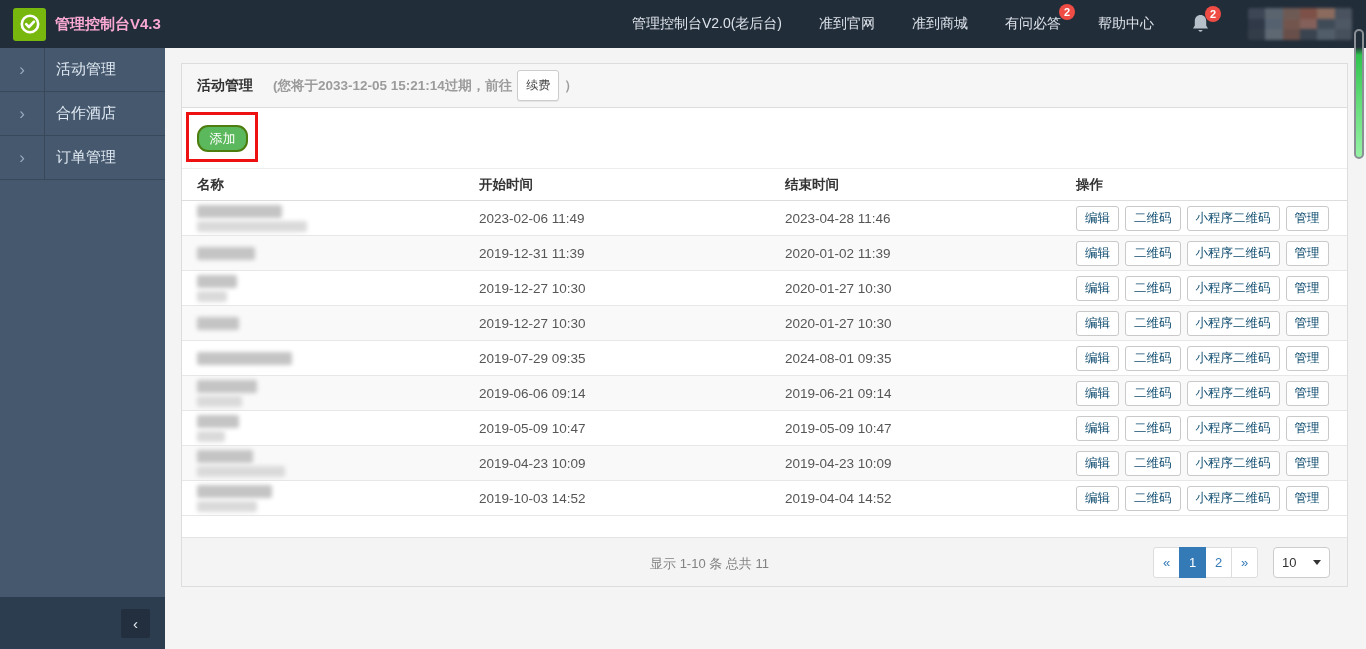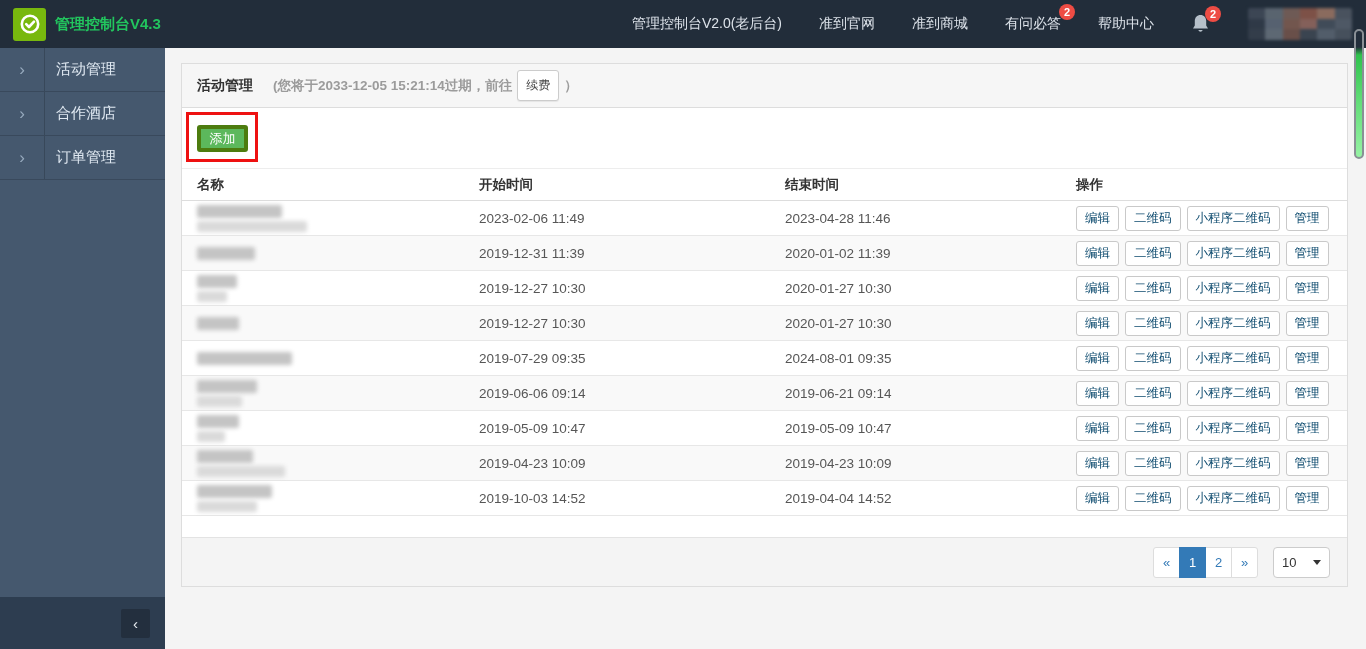--- a/index.html
+++ b/index.html
@@ -6,21 +6,21 @@
   html,body { margin:0; padding:0; }
   body {
     width:1366px; height:649px; position:relative; overflow:hidden;
     background:#f4f4f4;
     font-family:"Liberation Sans","DejaVu Sans",sans-serif;
   }
   
   .topbar { position:absolute; left:0; top:0; width:1366px; height:48px; background:#222d3a; display:flex; align-items:center; z-index:5; }
   .brand { width:165px; height:48px; display:flex; align-items:center; gap:9px; padding-left:13px; flex:none; }
   .logo { width:33px; height:33px; background:#78b80e; border-radius:3px; display:flex; align-items:center; justify-content:center; flex:none; }
-  .brand-title { color:#22c55e; font-size:15px; font-weight:bold; white-space:nowrap; }
+  .brand-title { color:#f9a8d4; font-size:15px; font-weight:bold; white-space:nowrap; }
   .topnav { margin-left:auto; display:flex; align-items:center; gap:37px; padding-right:14px; }
   .topnav-link { position:relative; color:#dde3ea; font-size:14px; text-decoration:none; cursor:pointer; white-space:nowrap; }
   .nav-badge { position:absolute; top:-11px; right:-14px; background:#ee4c44; color:#fff; border-radius:50%; min-width:16px; height:16px; line-height:16px; font-size:11px; text-align:center; font-weight:bold; }
   .bell-wrap { position:relative; width:20px; height:22px; cursor:pointer; }
   .bell-badge { position:absolute; top:-7px; right:-10px; background:#ee4c44; color:#fff; border-radius:50%; min-width:16px; height:16px; line-height:16px; font-size:11px; text-align:center; font-weight:bold; }
   .user-blur { width:104px; height:32px; display:grid; grid-template-columns:repeat(6,1fr); grid-template-rows:repeat(3,1fr); filter:blur(1.5px); border-radius:2px; overflow:hidden; cursor:pointer; }
   
   .sidebar { position:absolute; left:0; top:48px; width:165px; height:601px; background:#45586e; }
   .side-item { height:44px; display:flex; align-items:stretch; border-bottom:1px solid rgba(0,0,0,0.16); cursor:pointer; }
   .side-rail { width:45px; display:flex; align-items:center; justify-content:center; border-right:1px solid rgba(0,0,0,0.18); color:#96a9bd; font-size:17px; flex:none; }
@@ -28,21 +28,21 @@
   .side-footer { position:absolute; bottom:0; left:0; width:165px; height:52px; background:#2d3d50; display:flex; align-items:center; justify-content:flex-end; padding-right:15px; }
   .collapse-btn { width:29px; height:29px; background:#232f3e; color:#e9eef3; display:flex; align-items:center; justify-content:center; font-size:15px; cursor:pointer; border-radius:2px; }
   
   .main { position:absolute; left:165px; top:48px; right:0; bottom:0; padding:15px 18px 0 16px; }
   .panel { background:#ffffff; border:1px solid #dddddd; }
   .panel-heading { height:44px; background:#f6f6f6; border-bottom:1px solid #ddd; display:flex; align-items:center; padding:0 15px; }
   .page-title { font-size:14px; font-weight:bold; color:#333; }
   .expiry { color:#9b9b9b; font-weight:bold; font-size:13.5px; display:flex; align-items:center; gap:5px; margin-left:20px; }
   .renew-btn { border:1px solid #ccc; background:#fff; border-radius:3px; font-size:12px; color:#444; padding:6px 8px; cursor:pointer; box-shadow:0 1px 1px rgba(0,0,0,0.07); }
   .toolbar { position:relative; height:60px; }
-  .add-btn { position:absolute; left:15px; top:17px; width:51px; height:27px; background:#5cb85c; border:4px solid #4d7c0f; border-radius:3px; color:#fff; font-size:13px; cursor:pointer; }
+  .add-btn { position:absolute; left:15px; top:17px; width:51px; height:27px; background:#5cb85c; border:2px solid #4d7c0f; border-radius:11px; color:#fff; font-size:13px; cursor:pointer; }
   .annotation-box { position:absolute; left:4px; top:4px; width:72px; height:50px; border:3px solid #ee1111; pointer-events:none; z-index:3; }
   
   table { width:100%; border-collapse:collapse; table-layout:fixed; }
   col.c1{width:297px} col.c2{width:306px} col.c3{width:291px} col.c4{width:271px}
   thead th { height:32px; text-align:left; font-size:13.5px; color:#333; padding:0; font-weight:bold; border-top:1px solid #ededed; border-bottom:1px solid #ddd; }
   thead th:first-child { padding-left:15px; }
   tbody td { height:35px; padding:0; font-size:13.5px; color:#565656; border-bottom:1px solid #e7e7e7; vertical-align:middle; }
   tbody td:first-child { padding-left:15px; }
   tbody tr:nth-child(even) { background:#f9f9f9; }
   .blur1 { height:13px; background:#c4c4c4; border-radius:2px; filter:blur(2px); }
@@ -242,20 +242,21 @@
               </td>
               <td>2019-10-03 14:52</td>
               <td>2019-04-04 14:52</td>
               <td><button class="op-btn">编辑</button><button class="op-btn">二维码</button><button class="op-btn">小程序二维码</button><button class="op-btn">管理</button></td>
             </tr>
           </tbody>
       </table>
     </div>
 
     <div class="panel-footer">
+      <div class="page-info">显示 1-10 条 总共 11</div>
       <div class="pager">
         <div class="page-btn">«</div>
         <div class="page-btn active">1</div>
         <div class="page-btn">2</div>
         <div class="page-btn">»</div>
       </div>
       <div class="size-select">
         <span>10</span>
         <span class="caret-down"></span>
       </div>

